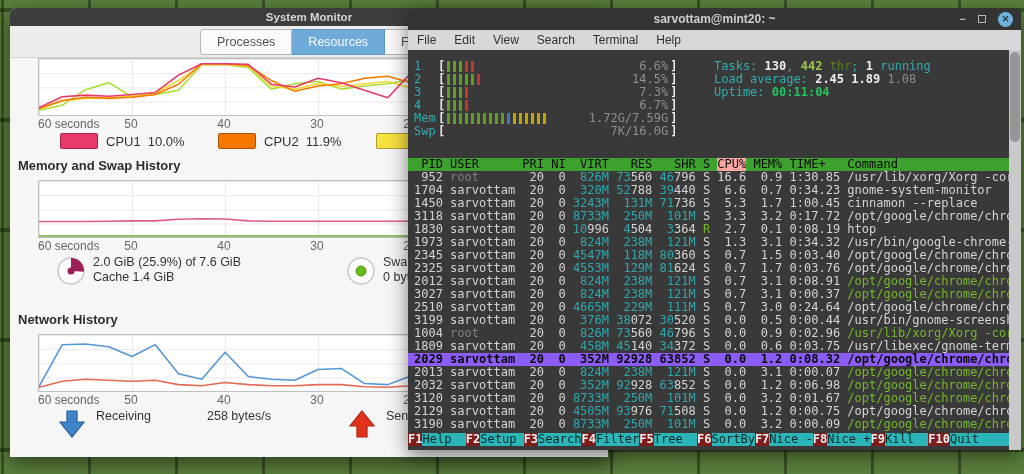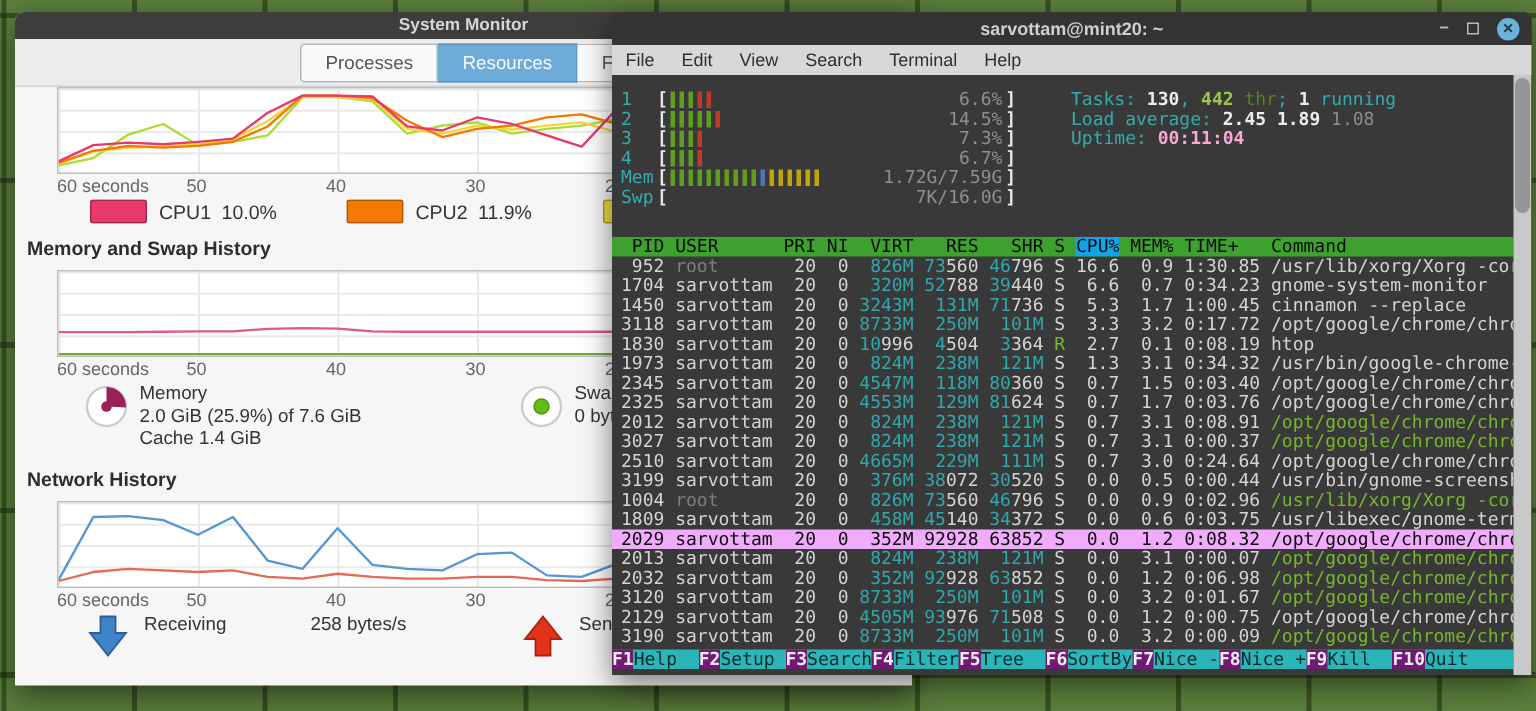--- a/index.html
+++ b/index.html
@@ -34,21 +34,21 @@
   .chart { position:relative; margin-left:28px; width:560px; height:58px;
     background:#ffffff; border:1px solid #bfbfbf;
     background-image:
       linear-gradient(to right, #e9e9e9 1px, transparent 1px),
       linear-gradient(to bottom, #e9e9e9 1px, transparent 1px);
     background-size:93px 14.2px; }
   .chart svg { position:absolute; left:0; top:0; width:100%; height:100%; }
   .ticks { position:relative; margin-left:28px; width:560px; height:13px; font-size:12px; color:#666; }
   .tick { position:absolute; top:1px; white-space:nowrap; }
   .cpu-legend { display:flex; padding-left:50px; margin:4px 0 2px 0; }
-  .cpu-leg-item { width:171px; display:flex; align-items:center; font-size:13px; color:#333; }
+  .cpu-leg-item { width:158px; display:flex; align-items:center; font-size:13px; color:#333; }
   .swatch { width:38px; height:16px; border-radius:2px; border:1px solid rgba(0,0,0,.3); margin-right:8px; }
   .leg-val { margin-left:7px; }
   .duo-legend { position:relative; height:46px; margin-top:4px; font-size:12.5px; color:#333; }
   .duo-item { position:absolute; top:0; display:flex; }
   .duo-item .icon { width:34px; margin-right:4px; }
   .duo-lines div { line-height:15px; }
   .nl-grid { display:grid; grid-template-columns:105px auto; line-height:15px; column-gap:6px; }
   
   #term { left:408px; top:8px; width:613px; height:442px; z-index:3; background:#393939; }
   .t-titlebar { height:22px; background:#343434; border-radius:6px 6px 0 0; position:relative;
@@ -68,42 +68,42 @@
   .mlabel { width:24px; text-align:left; color:#33acb0; }
   .br { color:#e6e6e6; font-weight:bold; }
   .mbar { position:relative; width:225px; display:flex; align-items:center; gap:3px; padding-left:2px; }
   .bar { width:3px; height:11px; }
   .bar-g { background:#5f9e22; } .bar-r { background:#c13928; }
   .bar-b { background:#4a76b8; } .bar-y { background:#bfa40a; }
   .mval { position:absolute; right:2px; color:#8f8f8f; }
   .rightcol { position:absolute; left:306px; top:10px; white-space:pre; }
   .iline { height:13px; }
   .cy{color:#33acb0} .wb{color:#ededed;font-weight:bold} .gnb{color:#9ec54d;font-weight:bold}
-  .gnd{color:#5d7f2b} .gy{color:#8c8c8c} .cyb{color:#f9a8d4;font-weight:bold}
+  .gnd{color:#5d7f2b} .gy{color:#8c8c8c} .cyb{color:#22c55e;font-weight:bold}
   .proc { position:absolute; left:0; right:12px; top:108px; }
   .prow { display:flex; height:13px; padding-left:6px; white-space:pre; overflow:hidden; }
   .prow span { flex:0 0 auto; overflow:hidden; }
   .c-pid{width:4ch;text-align:right;margin-right:1ch}
   .c-user{width:9ch;margin-right:1ch}
   .c-pri{width:3ch;text-align:right;margin-right:1ch}
   .c-ni{width:2ch;text-align:right;margin-right:1ch}
   .c-virt,.c-res,.c-shr{width:5ch;text-align:right;margin-right:1ch;display:flex;justify-content:flex-end}
   .c-s{width:1ch;margin-right:1ch}
   .c-cpu,.c-mem{width:4ch;text-align:right;margin-right:1ch}
   .c-time{width:7ch;text-align:left;margin-right:1ch}
   .c-cmd{flex:1 1 auto !important;}
   .phead { background:#3da12e; color:#0b0b0b; }
-  .phead .sort { background:#0ea5e9; }
+  .phead .sort { background:#fca5a5; }
   .num-cy{color:#2fa8ad} .dim{color:#7f7f7f} .grn{color:#76b82a}
-  .prow.sel { background:#f0abfc; }
+  .prow.sel { background:#8b5cf6;font-weight:bold; }
   .prow.sel span { color:#0a0a0a !important; }
   .fbar { position:absolute; left:0; right:12px; bottom:4px; height:13px; background:#2cb5b8;
     display:flex; white-space:pre; }
   .fk { display:flex; }
-  .fkkey { color:#ededed; background:#701a75; font-weight:bold; }
+  .fkkey { color:#ededed; background:#7f1d1d; font-weight:bold; }
   .fklab { color:#062a2a; }
   .vscroll { position:absolute; right:0; top:0; bottom:0; width:12px; background:#c9c9c9; }
   .vthumb { position:absolute; left:1px; right:1px; top:2px; height:90px; background:#969696; border-radius:5px; }
 </style>
 </head>
 <body>
 
 <div class="win" id="sysmon">
   <div class="sm-titlebar">
     <span>System Monitor</span>
@@ -166,21 +166,20 @@
     <div class="duo-legend" style="height:48px">
       <div class="duo-item" style="left:45px">
         <span class="icon">
           <svg width="32" height="32" viewBox="0 0 32 32">
             <circle cx="16" cy="16" r="13" fill="#ffffff" stroke="#c9c9c9" stroke-width="1.5"></circle>
             <path d="M16 16 L16 3 A13 13 0 0 1 28.97 16.7 Z" fill="#9b2057"></path>
             <circle cx="16" cy="16" r="3.5" fill="#9b2057"></circle>
           </svg>
         </span>
         <div class="duo-lines">
-          <div>Memory</div>
           <div>2.0 GiB (25.9%) of 7.6 GiB</div>
           <div>Cache 1.4 GiB</div>
         </div>
       </div>
       <div class="duo-item" style="left:335px">
         <span class="icon">
           <svg width="32" height="32" viewBox="0 0 32 32">
             <circle cx="16" cy="16" r="13" fill="#fdfdfd" stroke="#c9c9c9" stroke-width="1.5"></circle>
             <circle cx="16" cy="16" r="5" fill="#64bb1e" stroke="#4e9a06" stroke-width="1"></circle>
           </svg>

